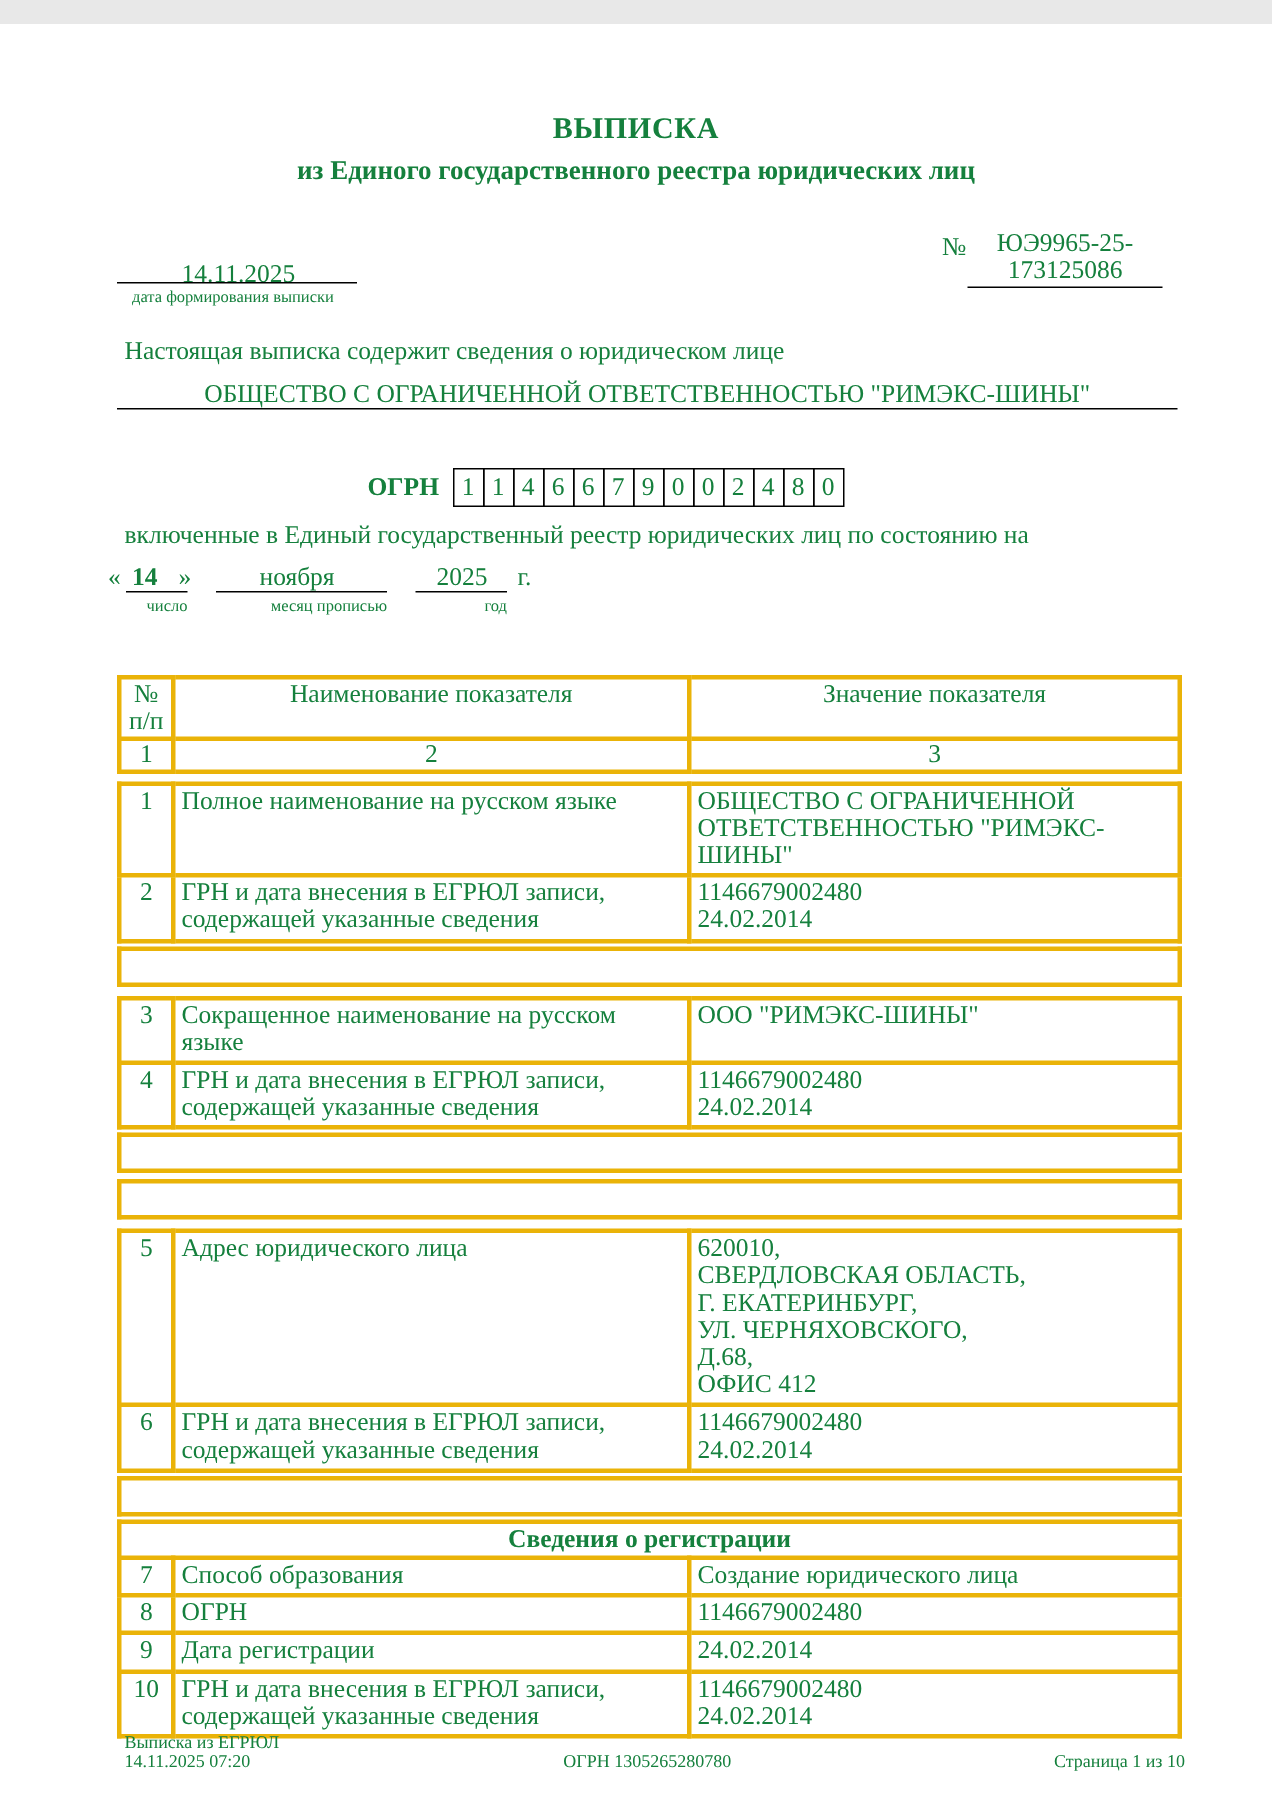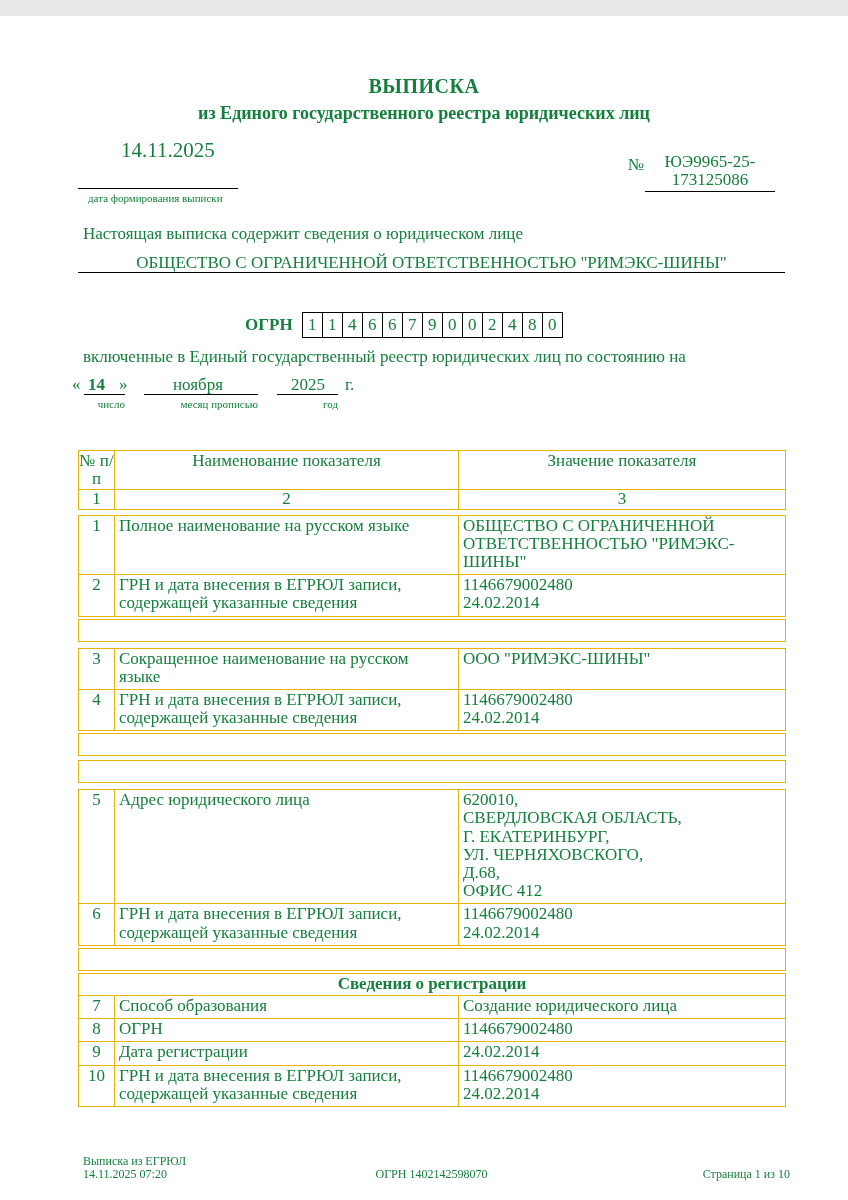--- a/index.html
+++ b/index.html
@@ -1,21 +1,21 @@
 <!DOCTYPE html>
 <html><head>
 <meta charset="utf-8">
 <style>
   html,body{margin:0;padding:0;background:#e8e8e8;}
   .page{position:relative;width:848px;height:1200px;background:#ffffff;margin:16px auto;
         font-family:"Liberation Serif",serif;color:#15803d;overflow:hidden;}
   .abs{position:absolute;}
   .doc-title{left:0;right:0;top:59px;text-align:center;font-size:20px;font-weight:bold;letter-spacing:.5px;}
   .doc-subtitle{left:0;right:0;top:87px;text-align:center;font-size:18px;font-weight:bold;}
-  .fdate{left:121px;top:122px;font-size:21px;}
+  .fdate{left:121px;top:157px;font-size:17px;}
   .hline{border-bottom:1px solid #000;height:0;}
   .fdate-line{left:78px;top:172px;width:160px;}
   .fdate-cap{left:88px;top:176px;font-size:11px;}
   .num-sign{left:628px;top:139px;font-size:17px;}
   .num-block{left:645px;top:137px;width:130px;text-align:center;font-size:17px;line-height:18px;}
   .num-line{left:645px;top:175px;width:130px;}
   .intro{left:83px;top:208px;font-size:17px;}
   .company-name{left:78px;top:237px;width:707px;text-align:center;font-size:17px;}
   .company-line{left:78px;top:256px;width:707px;}
   .company-cap{left:78px;top:260px;width:707px;text-align:center;font-size:11px;}
@@ -30,21 +30,21 @@
   .asof .abs{top:2px;}
   .asof .u{top:21px;}
   .asof .cap{top:25px;font-size:11px;text-align:right;}
   .q1{left:72px;} .day{left:88px;font-weight:bold;} .q2{left:119px;}
   .day-line{left:84px;width:41px;} .day-cap{left:84px;width:41px;}
   .month{left:173px;} .month-line{left:144px;width:114px;} .month-cap{left:144px;width:114px;}
   .year{left:291px;} .year-line{left:277px;width:61px;} .year-cap{left:277px;width:61px;}
   .gsuffix{left:345px;}
   table.main{position:absolute;left:78px;top:434px;width:707px;border-collapse:collapse;
              table-layout:fixed;font-size:17px;line-height:1.07;}
-  table.main td{border:1px solid #eab308;padding:1px 4px 3px;vertical-align:top;overflow-wrap:break-word;}
+  table.main td{border:3px solid #eab308;padding:1px 4px 3px;vertical-align:top;overflow-wrap:break-word;}
   table.main tr.head td{text-align:center;height:20px;padding:1px 0;}
   table.main tr.nums td{text-align:center;height:18px;padding:0;}
   table.main tr.section td{font-weight:bold;text-align:center;height:17px;padding:1px 0 2px;}
   table.main tr.spacer td{height:17px;}
   table.main tr.gap td{border:none;padding:0;font-size:0;line-height:0;}
   table.main td.c{text-align:center;padding-left:0;padding-right:0;}
   .f-left{left:83px;top:1139px;font-size:12px;line-height:12.5px;}
   .f-center{left:78px;top:1151px;width:707px;text-align:center;font-size:12px;}
   .f-right{right:58px;top:1151px;font-size:12px;}
 </style>
@@ -220,16 +220,16 @@
           <td>ГРН и дата внесения в ЕГРЮЛ записи,<br>содержащей указанные сведения</td>
           <td>1146679002480<br>24.02.2014</td>
         </tr>
       </tbody>
   </table>
 
   <div class="abs f-left">
     <div>Выписка из ЕГРЮЛ</div>
     <div>14.11.2025 07:20</div>
   </div>
-  <div class="abs f-center">ОГРН 1402142598070</div>
+  <div class="abs f-center">ОГРН 1305265280780</div>
   <div class="abs f-right">Страница 1 из 10</div>
 
 </div>
 
 </body></html>

